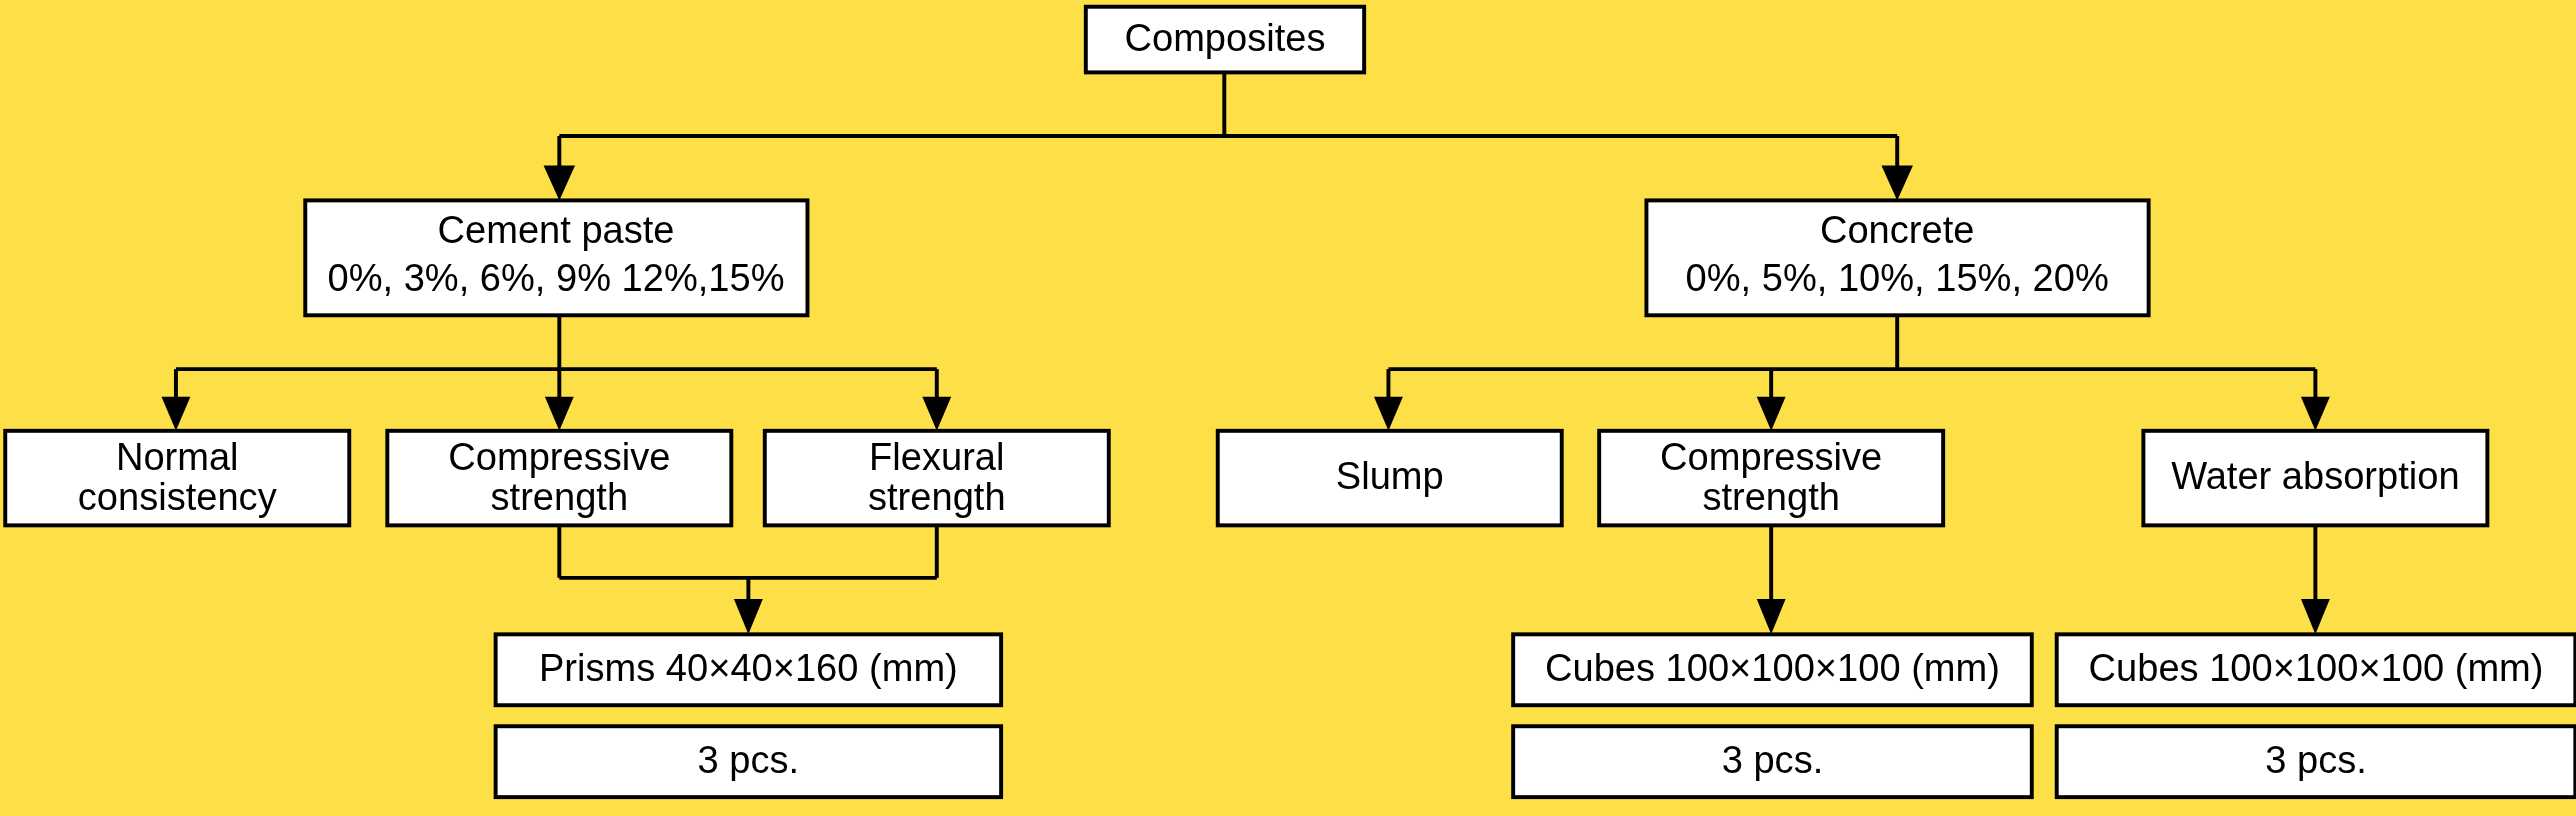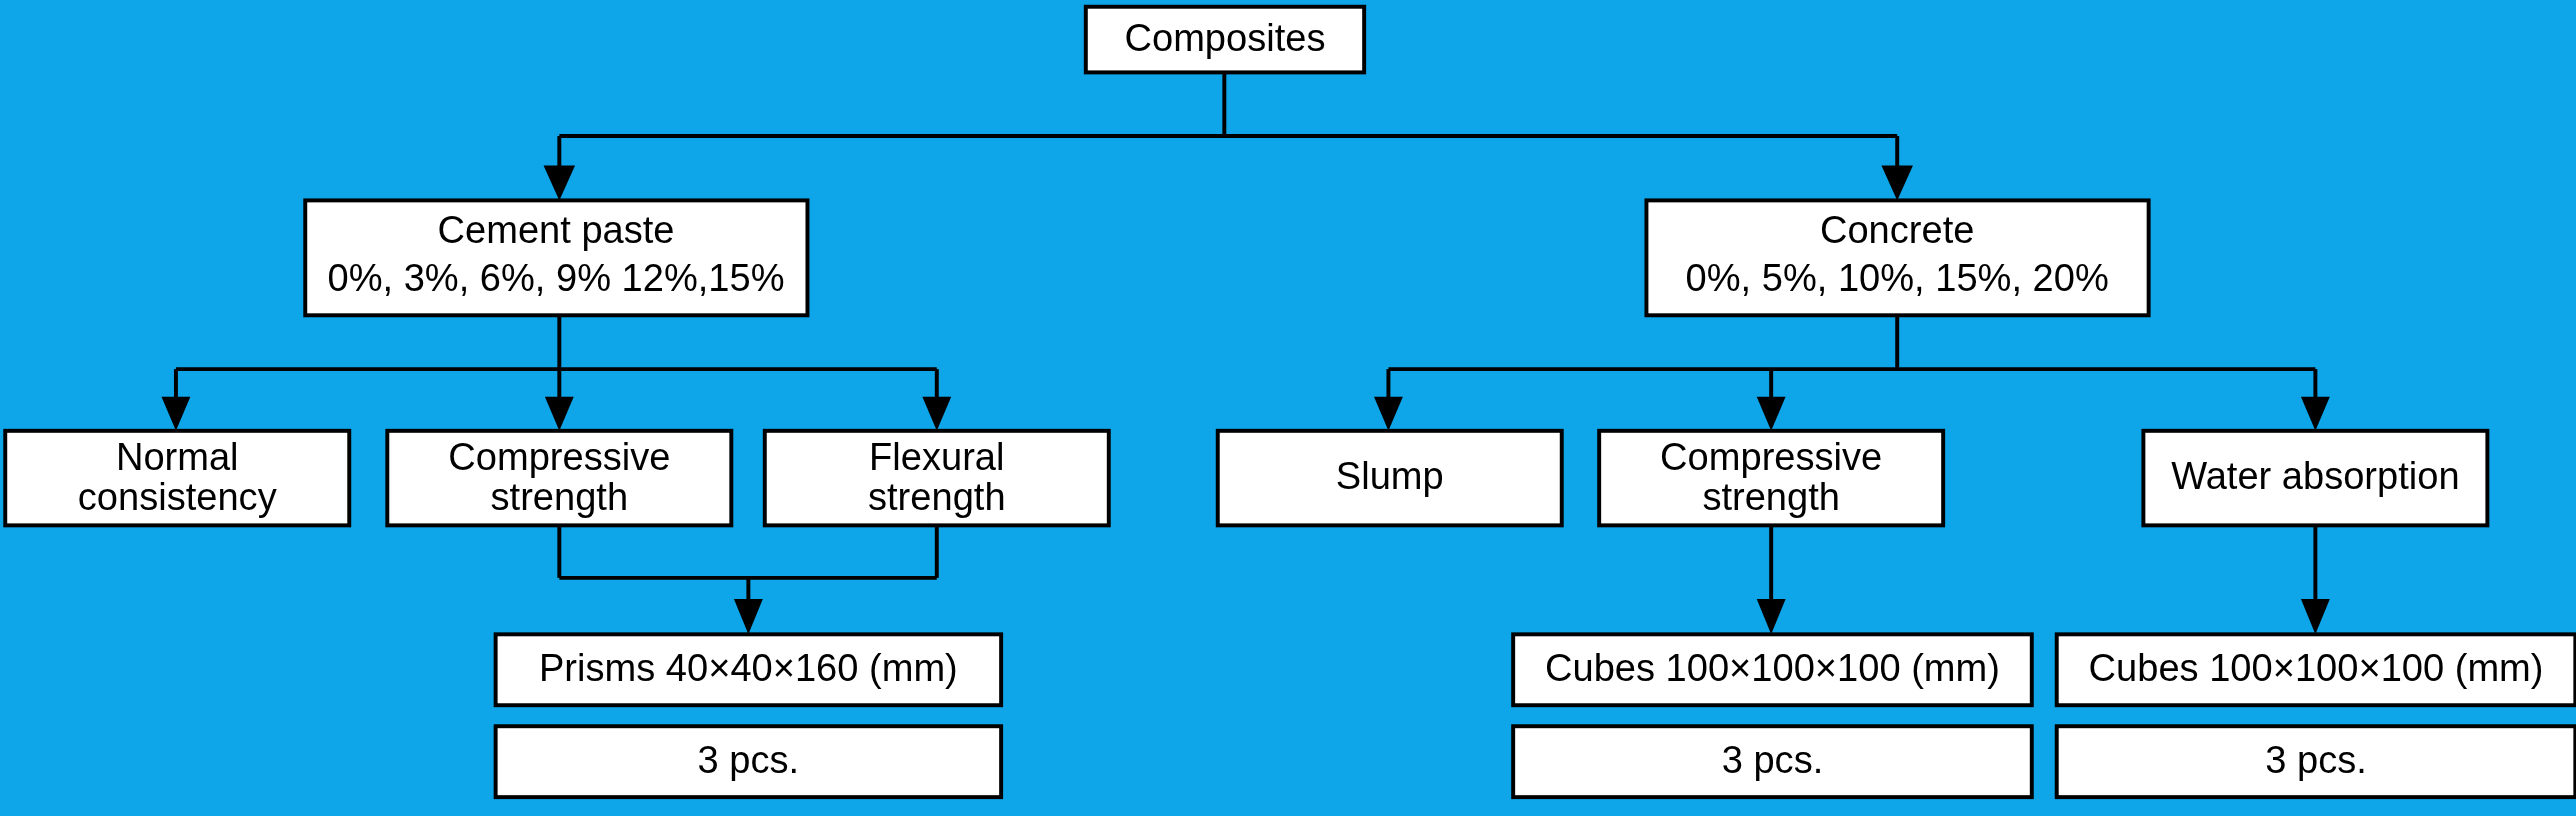--- a/index.html
+++ b/index.html
@@ -10,21 +10,21 @@
   body {
     width: 2576px;
     height: 817px;
     font-family: "Liberation Sans", sans-serif;
     overflow: hidden;
   }
   #flowchart-root {
     position: relative;
     width: 2576px;
     height: 817px;
-    background: #0ea5e9;
+    background: #fde047;
   }
   svg.chart-svg {
     display: block;
     width: 2576px;
     height: 817px;
   }
   .node-box {
     fill: #ffffff;
     stroke: #000000;
     stroke-width: 6;

